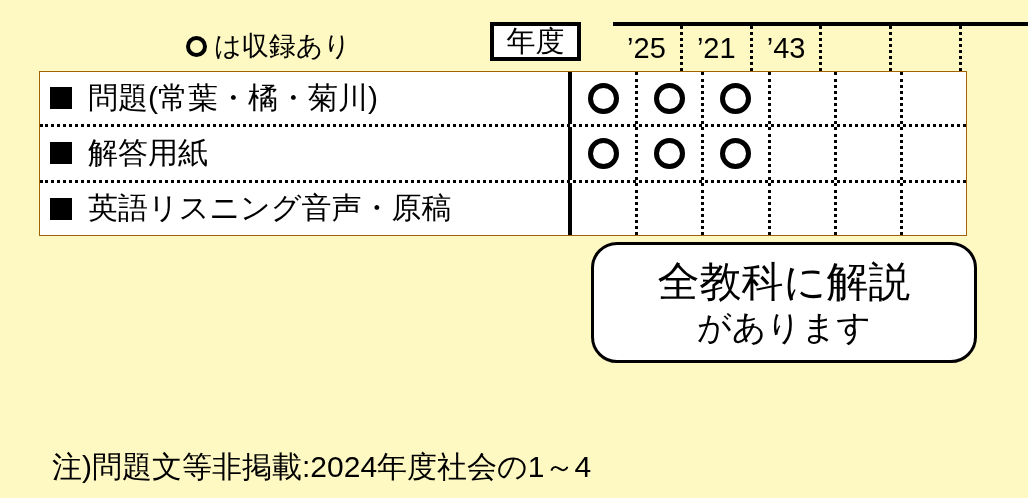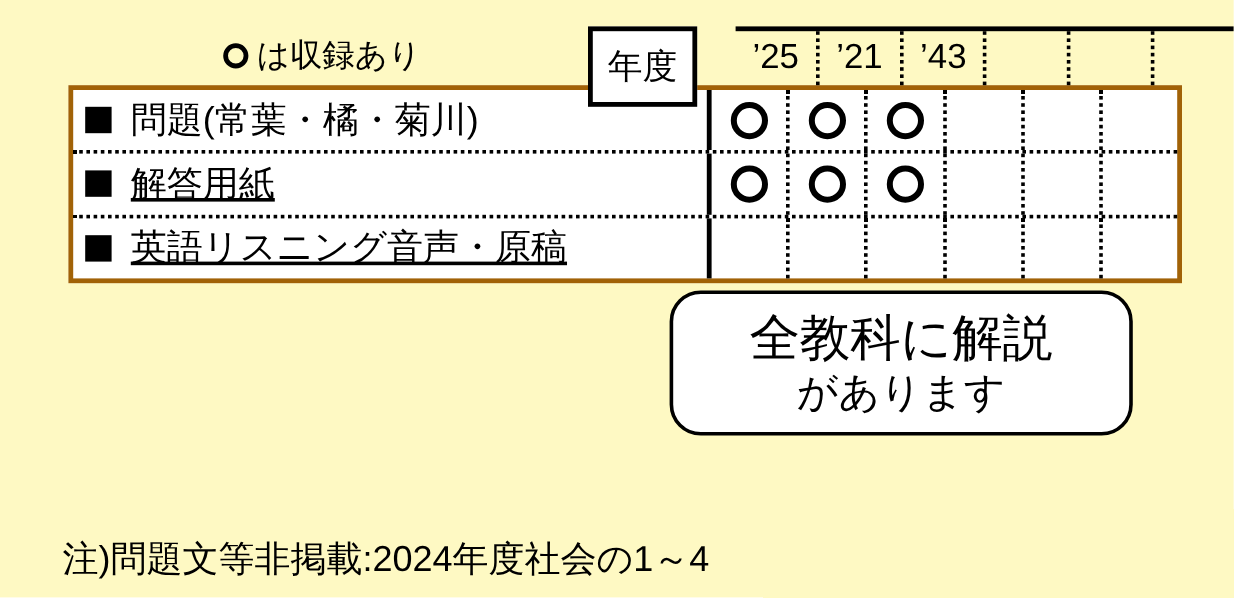--- a/index.html
+++ b/index.html
@@ -37,21 +37,21 @@
     border-radius: 50%;
     flex: 0 0 auto;
   }
 
   
   .year-header-box {
     position: absolute;
     left: 490px;
     top: 22px;
     width: 91px;
-    height: 67px;          
+    height: 39px;          
     box-sizing: border-box;
     border: 4px solid #000;
     display: flex;
     align-items: center;
     justify-content: center;
     font-size: 29px;
     background: #fff;
     z-index: 2;
   }
   .years-strip {
@@ -73,32 +73,32 @@
     align-items: center;
     justify-content: center;
     font-size: 29px;
     white-space: nowrap;
   }
   .ycell + .ycell { border-left: 3px dotted #000; }
 
   
   .table-body {
     position: absolute;
-    left: 57px;
+    left: 39px;
     top: 71px;
     width: 928px;
     height: 165px;
     box-sizing: border-box;
-    border: 4px solid #a16207;
+    border: 1px solid #a16207;
     display: flex;
     flex-direction: column;
     background: #fff;
   }
   .trow { flex: 1; display: flex; min-height: 0; }
-  .trow + .trow { border-top: 3px dotted #000; text-decoration: underline; }
+  .trow + .trow { border-top: 3px dotted #000; }
   .label-cell {
     width: 528px;
     box-sizing: border-box;
     display: flex;
     align-items: center;
     gap: 16px;
     padding-left: 10px;
     font-size: 30px;
     white-space: nowrap;
     overflow: hidden;
@@ -121,21 +121,21 @@
   .circle {
     width: 21px;
     height: 21px;
     border: 5px solid #000;
     border-radius: 50%;
   }
 
   
   .callout {
     position: absolute;
-    left: 558px;
+    left: 591px;
     top: 242px;
     width: 386px;
     height: 121px;
     box-sizing: border-box;
     border: 3px solid #000;
     border-radius: 26px;
     display: flex;
     flex-direction: column;
     align-items: center;
     justify-content: center;

